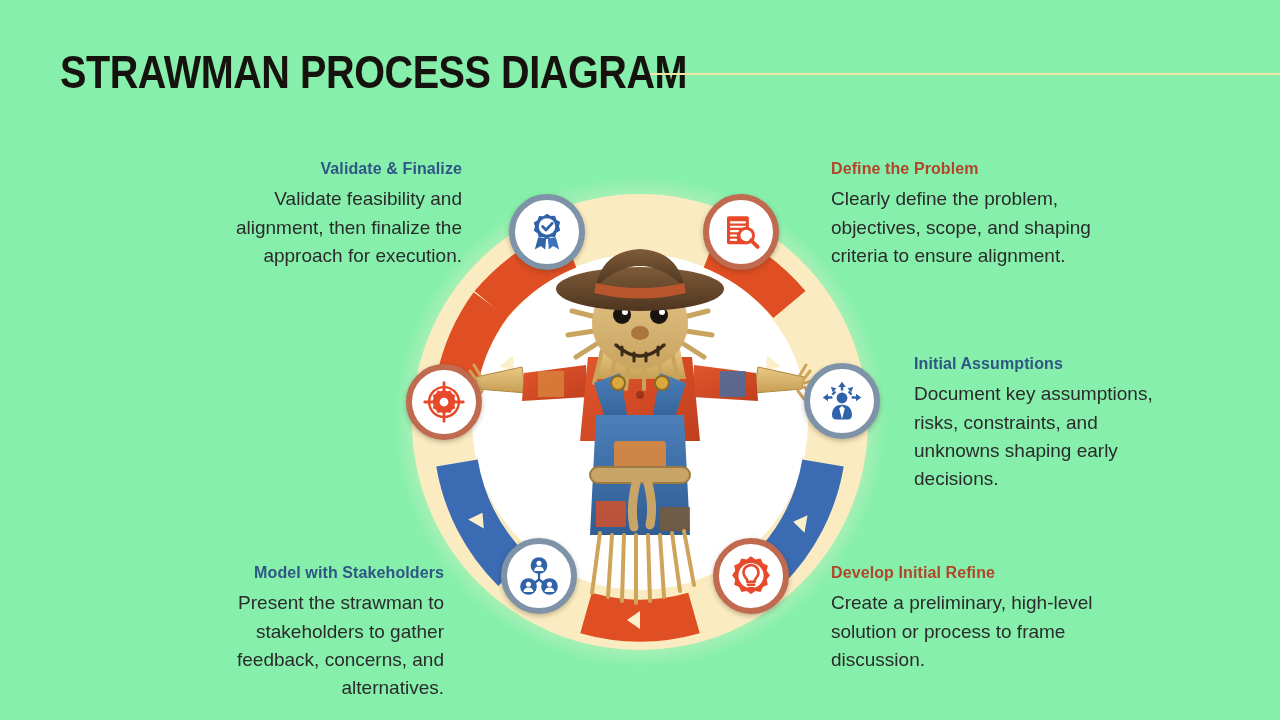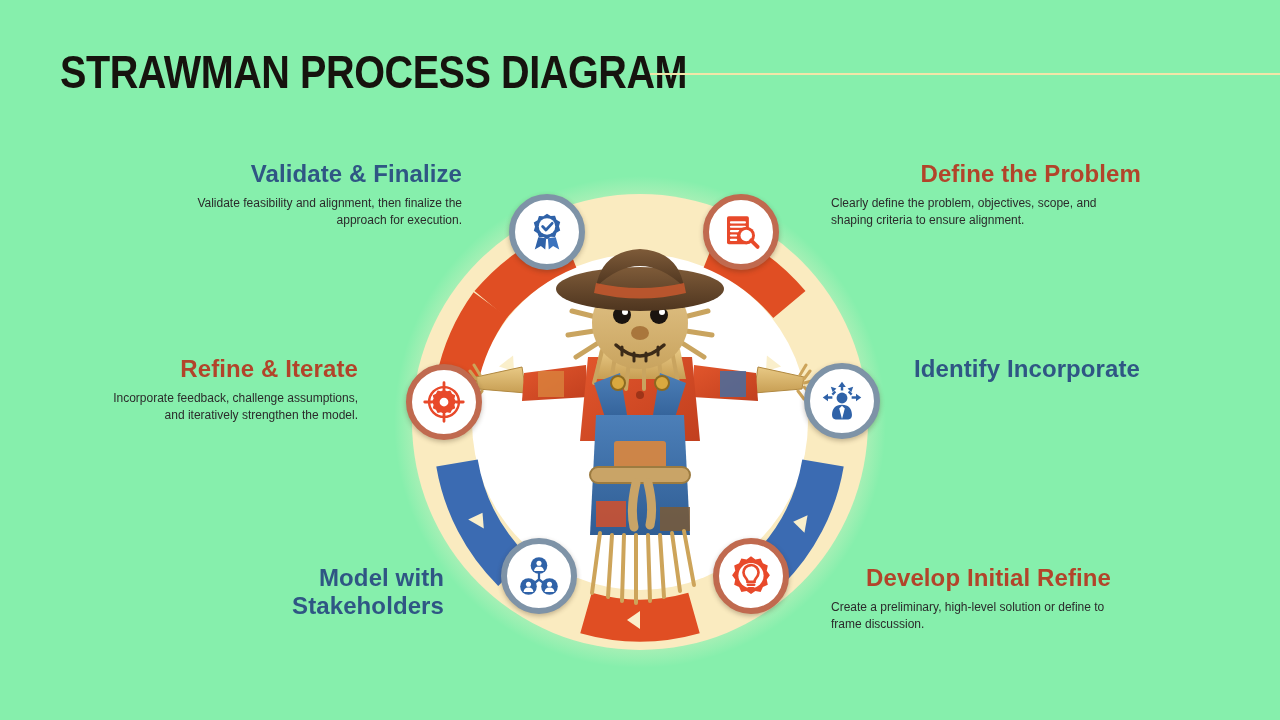--- a/index.html
+++ b/index.html
@@ -64,33 +64,33 @@
     box-shadow:0 2px 5px rgba(60,40,20,.30);
   }
   .badge.blue  { border:6px solid #7E93A7; }
   .badge.rust  { border:6px solid #C06A4F; }
   .badge svg { display:block; }
 
   
   .block { position:absolute; }
   .block h3 {
     font-family:"Liberation Sans Narrow","Liberation Sans",sans-serif;
-    font-size:24px;
+    font-size:16px;
     font-weight:bold;
     line-height:1.15;
     margin-bottom:7px;
     letter-spacing:.1px;
   }
   .block p {
-    font-size:12px;
+    font-size:19px;
     line-height:1.48;
     color:#2B2B2B;
   }
   .h-blue { color:#2F5684; }
-  .h-rust { color:#B2442A;text-align:right; }
+  .h-rust { color:#B2442A; }
   .align-right { text-align:right; }
   .align-left  { text-align:left; }
 </style>
 </head>
 <body>
 
 <div id="slide">
 
   <div id="title">STRAWMAN PROCESS DIAGRAM</div>
   <div id="title-rule"></div>
@@ -348,31 +348,29 @@
   <div class="block align-right" style="left:186px; top:160px; width:276px;">
     <h3 class="h-blue">Validate &amp; Finalize</h3>
     <p>Validate feasibility and alignment, then finalize the approach for execution.</p>
   </div>
 
   <div class="block align-left" style="left:831px; top:160px; width:310px;">
     <h3 class="h-rust">Define the Problem</h3>
     <p>Clearly define the problem, objectives, scope, and shaping criteria to ensure alignment.</p>
   </div>
 
-  <div class="block align-right" style="left:100px; top:355px; width:258px;">
-    <h3 class="h-rust">Refine &amp; Iterate</h3>
-    <p>Incorporate feedback, challenge assumptions, and iteratively strengthen the model.</p>
-  </div>
 
   <div class="block align-left" style="left:914px; top:355px; width:246px;">
-    <h3 class="h-blue">Identify Incorporate</h3>
+    <h3 class="h-blue">Initial Assumptions</h3>
+    <p>Document key assumptions, risks, constraints, and unknowns shaping early decisions.</p>
   </div>
 
   <div class="block align-right" style="left:176px; top:564px; width:268px;">
     <h3 class="h-blue">Model with Stakeholders</h3>
+    <p>Present the strawman to stakeholders to gather feedback, concerns, and alternatives.</p>
   </div>
 
   <div class="block align-left" style="left:831px; top:564px; width:280px;">
     <h3 class="h-rust">Develop Initial Refine</h3>
-    <p>Create a preliminary, high-level solution or define to frame discussion.</p>
+    <p>Create a preliminary, high-level solution or process to frame discussion.</p>
   </div>
 
 </div>
 
 </body></html>

